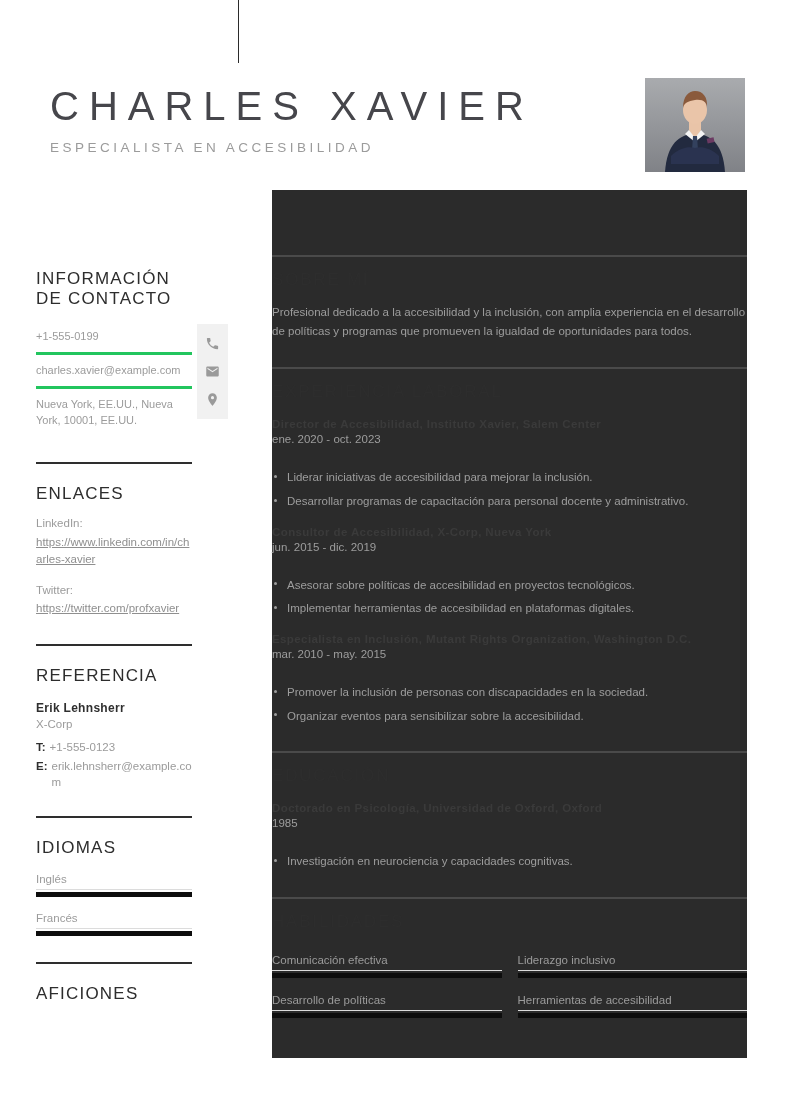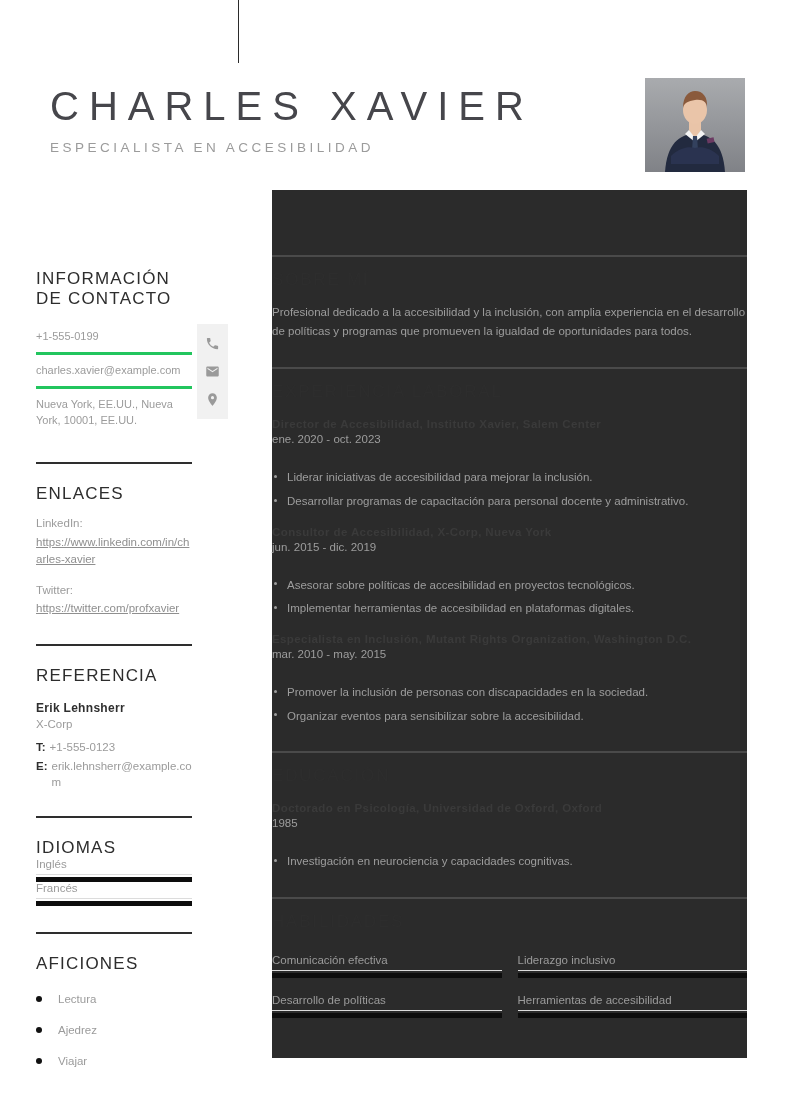--- a/index.html
+++ b/index.html
@@ -57,21 +57,21 @@
   }
   .link-block + .link-block { margin-top:14px; }
 
   .ref-name { margin-top:16px; font-size:12px; font-weight:700; color:#2f2f2f; letter-spacing:0.3px; }
   .ref-company { margin-top:3px; font-size:11.5px; color:#9b9b9b; }
   .ref-line { margin-top:9px; font-size:11.5px; color:#9b9b9b; display:flex; line-height:1.4; }
   .ref-line + .ref-line { margin-top:3px; }
   .ref-line b { color:#2f2f2f; font-weight:700; margin-right:4px; }
   .ref-line span.val { word-break:break-all; }
 
-  .lang-item { }
+  .lang-item { margin-top:15px; }
   .lang-item:first-of-type { margin-top:16px; }
   .meter-label {
     font-size:11.5px; color:#9b9b9b; padding-bottom:4px;
     border-bottom:1px solid #dcdcdc;
   }
   .meter-bar { height:5px; background:#0d0d0d; margin-top:2px; }
 
   .hobby-list { margin-top:8px; list-style:none; }
   .hobby-item { display:flex; align-items:center; margin-top:19px; font-size:11.5px; color:#9b9b9b; }
   .hobby-dot { width:6px; height:6px; border-radius:50%; background:#111; margin-right:16px; flex:0 0 auto; }
@@ -185,34 +185,20 @@
       <div class="meter-label">Inglés</div>
       <div class="meter-bar" style="width: 100%;"></div>
     </div>
     <div class="lang-item">
       <div class="meter-label">Francés</div>
       <div class="meter-bar" style="width: 100%;"></div>
     </div>
 
     <div class="side-rule"></div>
     <h2 class="side-heading">AFICIONES</h2>
-    <ul class="hobby-list">
-      <li class="hobby-item">
-          <span class="hobby-dot"></span>
-          <span>Lectura</span>
-        </li>
-      <li class="hobby-item">
-          <span class="hobby-dot"></span>
-          <span>Ajedrez</span>
-        </li>
-      <li class="hobby-item">
-          <span class="hobby-dot"></span>
-          <span>Viajar</span>
-        </li>
-    </ul>
   </div>
 
   <div class="main">
 
     <div class="section">
       <h2 class="main-heading">SOBRE MÍ</h2>
       <p class="about-text">Profesional dedicado a la accesibilidad y la inclusión, con amplia experiencia en el desarrollo de políticas y programas que promueven la igualdad de oportunidades para todos.</p>
     </div>
 
     <div class="section">

